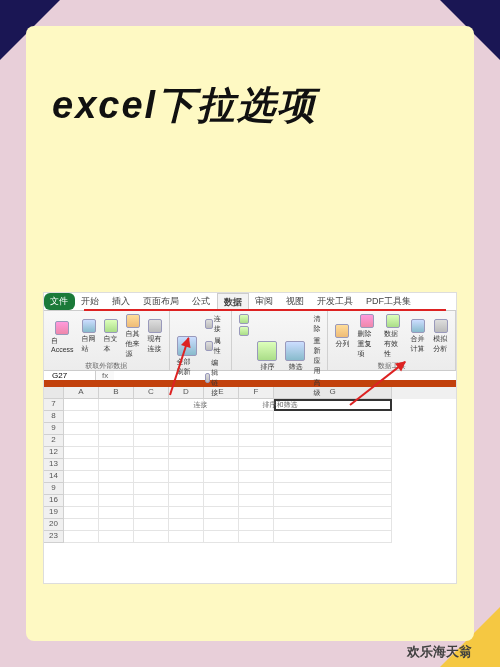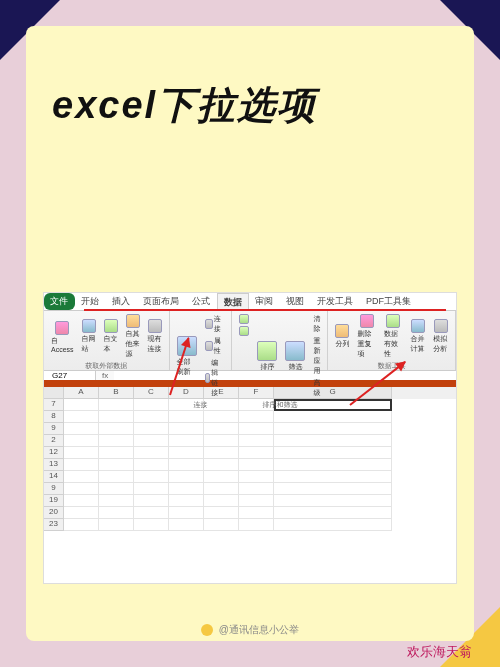--- a/index.html
+++ b/index.html
@@ -209,22 +209,22 @@
   border-left: none;
   font-size: 8px;
 }
 .cell.wide { flex: 0 0 118px; }
 .cell.sel { border: 2px solid #333; }
 .watermark {
   position: absolute;
   bottom: 6px;
   right: 28px;
   font-size: 13px;
-  color: #be185d;
-  font-weight: normal;
+  color: #404040;
+  font-weight: bold;
 }
 .credit {
   position: absolute;
   bottom: 4px;
   left: 50%;
   transform: translateX(-50%);
   font-size: 10px;
   color: #888;
 }
 .credit::before {
@@ -471,20 +471,30 @@
           <div class="rh">9</div>
           <div class="cell"></div>
           <div class="cell"></div>
           <div class="cell"></div>
           <div class="cell"></div>
           <div class="cell"></div>
           <div class="cell"></div>
           <div class="cell wide"></div>
         </div>
         <div class="grid-row">
+          <div class="rh">16</div>
+          <div class="cell"></div>
+          <div class="cell"></div>
+          <div class="cell"></div>
+          <div class="cell"></div>
+          <div class="cell"></div>
+          <div class="cell"></div>
+          <div class="cell wide"></div>
+        </div>
+        <div class="grid-row">
           <div class="rh">19</div>
           <div class="cell"></div>
           <div class="cell"></div>
           <div class="cell"></div>
           <div class="cell"></div>
           <div class="cell"></div>
           <div class="cell"></div>
           <div class="cell wide"></div>
         </div>
         <div class="grid-row">
@@ -504,18 +514,15 @@
           <div class="cell"></div>
           <div class="cell"></div>
           <div class="cell"></div>
           <div class="cell"></div>
           <div class="cell wide"></div>
         </div>
       </div>
 
   </div>
 
-  <div class="credit">
-    <span>@通讯信息小公举</span>
-  </div>
 </div>
 
 <div class="watermark">欢乐海天翁</div>
 
 </body></html>

